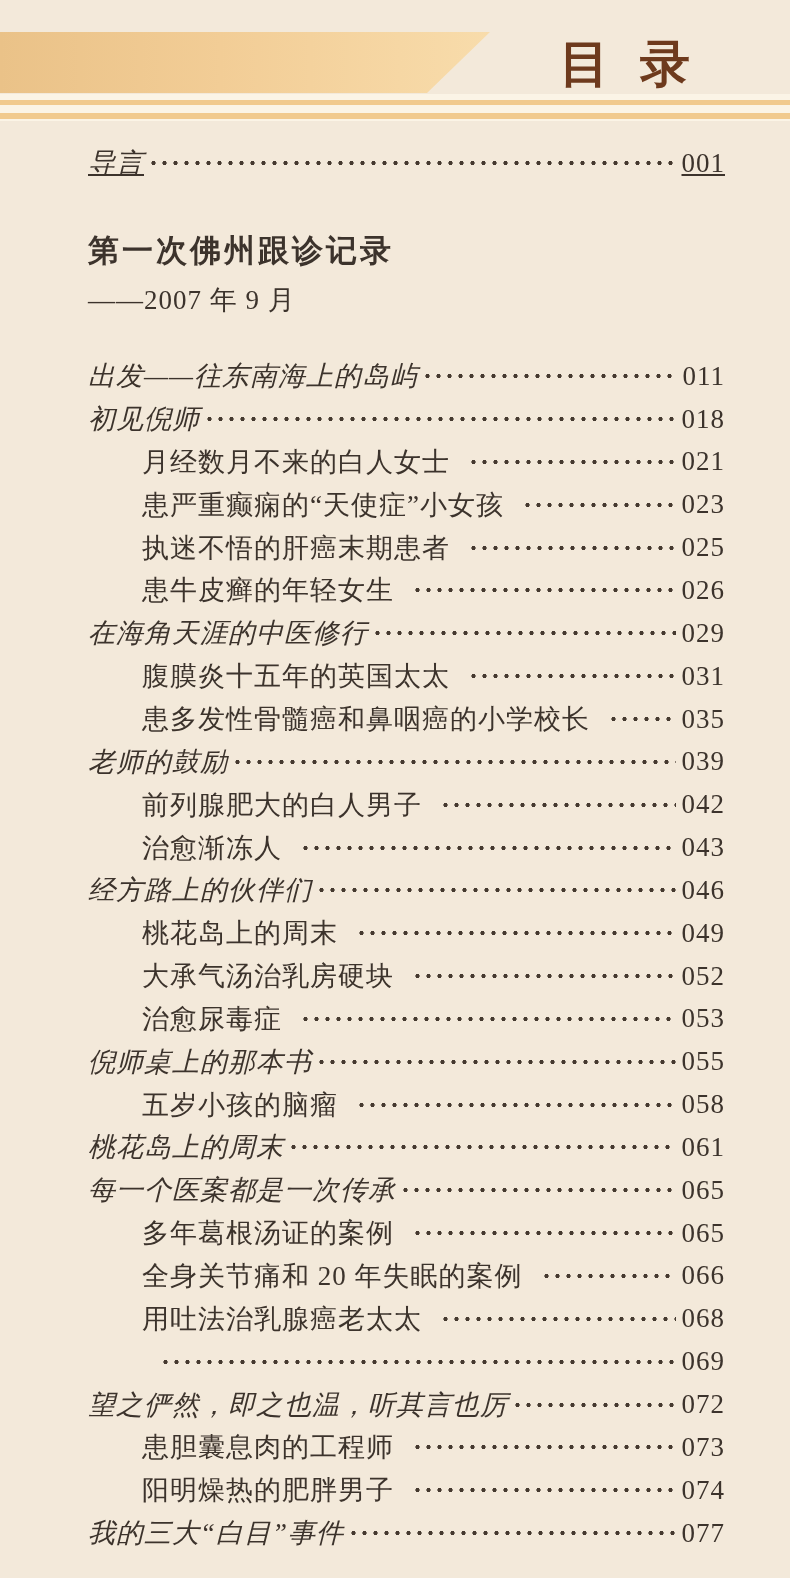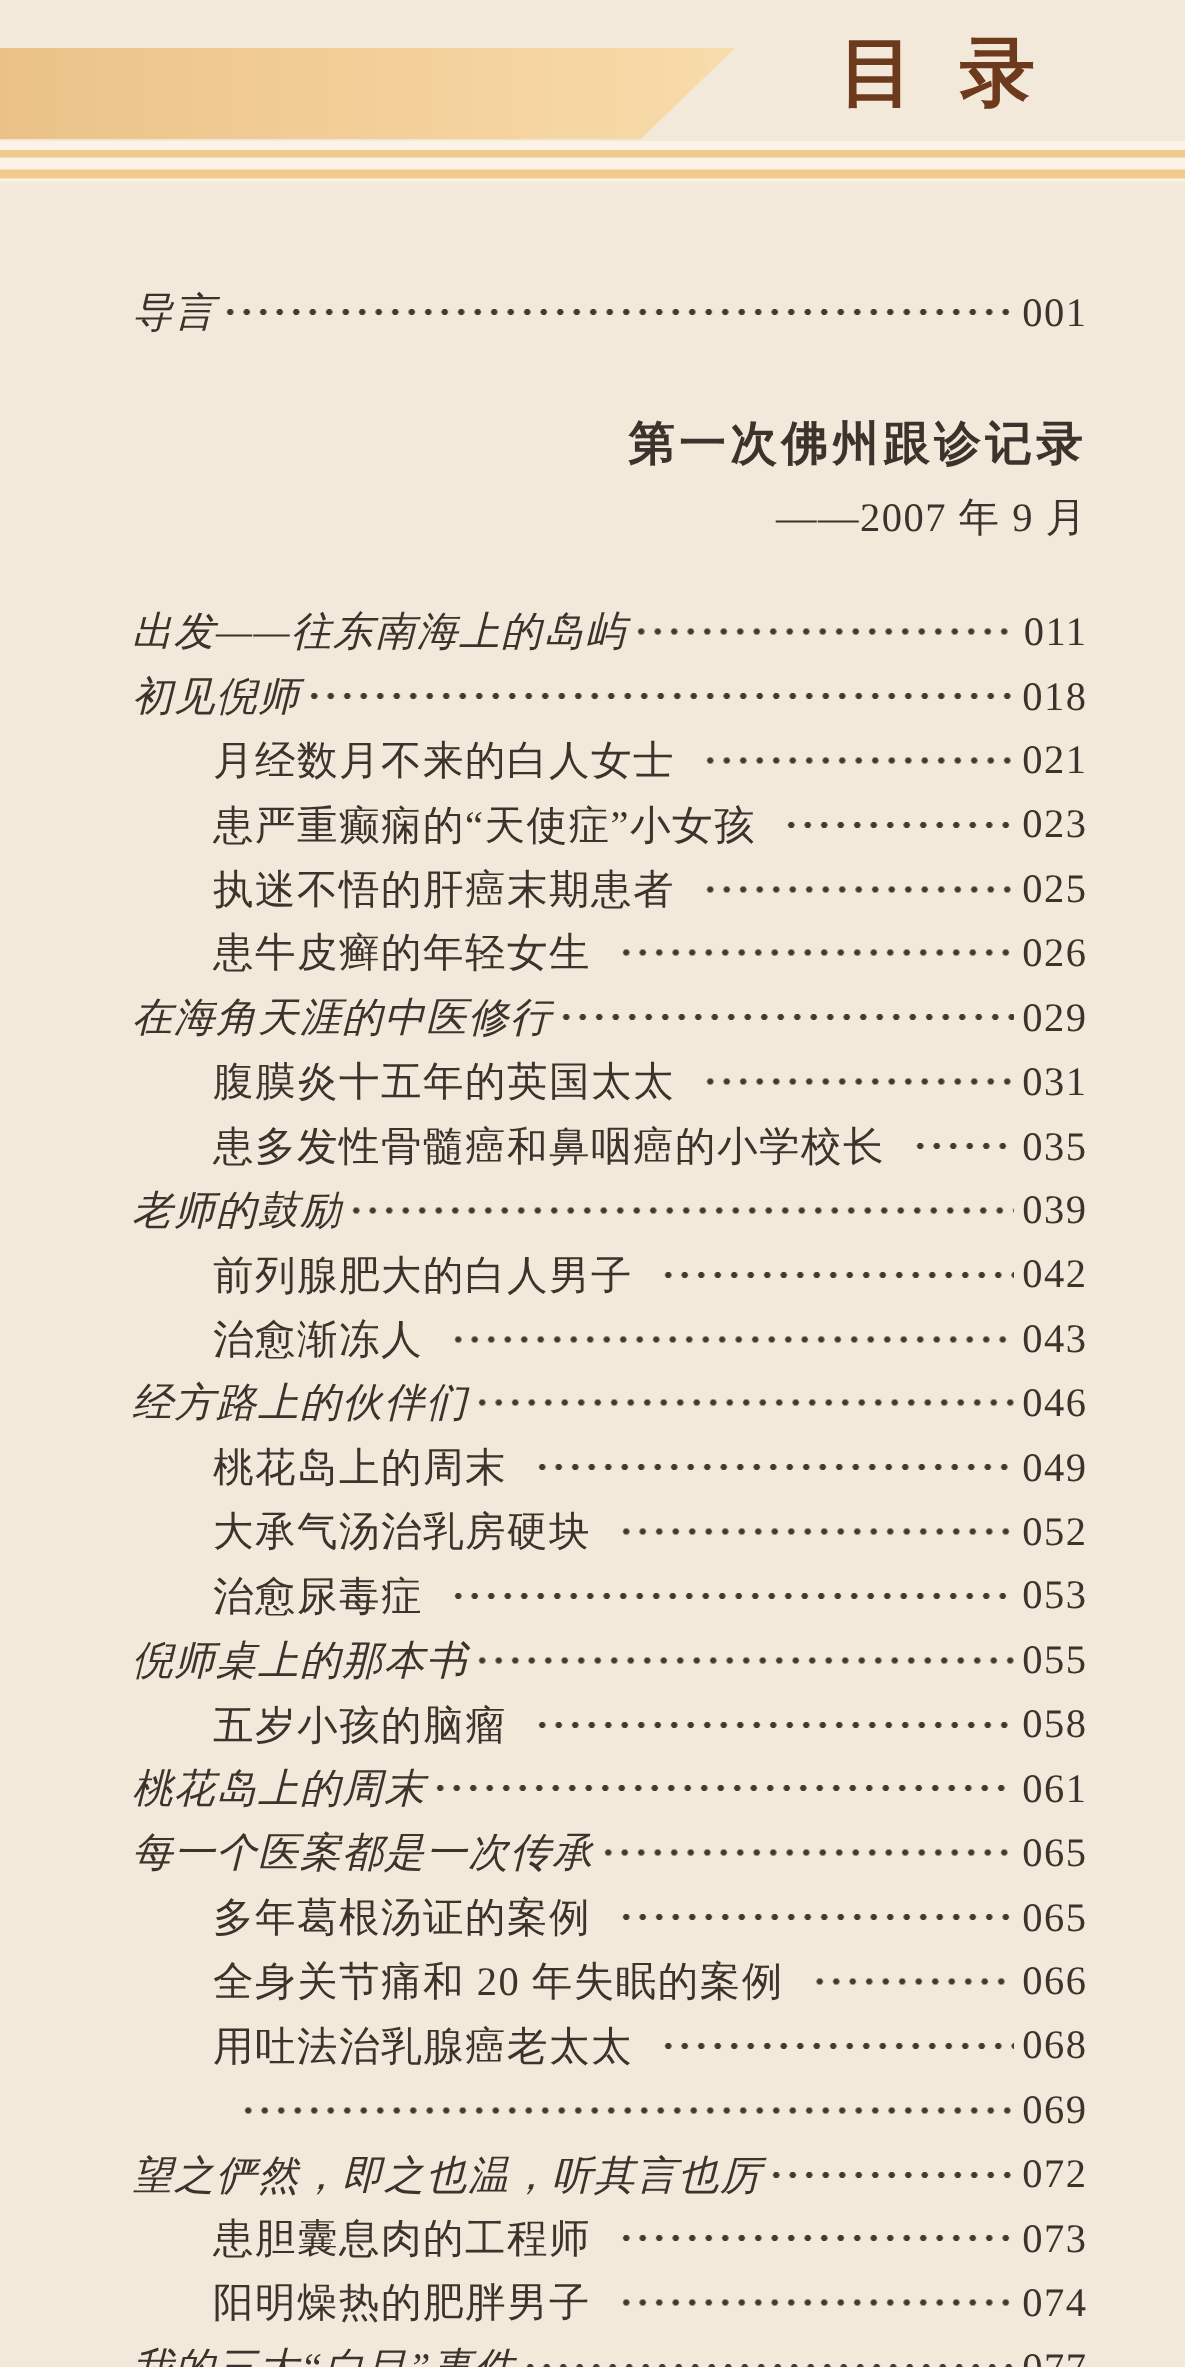--- a/index.html
+++ b/index.html
@@ -25,21 +25,21 @@
   .banner { position: relative; height: 120px; }
   .ribbon {
     position: absolute;
     top: 32px; left: 0;
     width: 490px; height: 61px;
     background: linear-gradient(90deg, var(--ribbon-left) 0%, #f2cd96 45%, var(--ribbon-right) 100%);
     clip-path: polygon(0 0, 100% 0, calc(100% - 63px) 100%, 0 100%);
   }
   .page-title {
     position: absolute;
-    top: 18px; right: 100px;
+    top: 34px; right: 100px;
     margin: 0;
     font-size: 50px;
     line-height: 60px;
     font-weight: bold;
     word-spacing: 18px;
     color: var(--title-brown);
   }
   .band { position: absolute; top: 94px; left: 0; right: 0; height: 27px; background: var(--band); }
   .rule-1 { position: absolute; top: 100px; left: 0; right: 0; height: 5px; background: var(--gold); }
   .rule-2 { position: absolute; top: 113px; left: 0; right: 0; height: 6px; background: var(--gold); }
@@ -61,23 +61,23 @@
     margin: 0 6px 0 4px;
     background-image: radial-gradient(circle, var(--dot) 1.9px, rgba(69,57,47,0) 2.3px);
     background-size: 11px 12px;
     background-repeat: repeat-x;
     background-position: 0 center;
   }
   .level-2 { padding-left: 54px; }
   .level-2 .leader { margin-left: 18px; }
   .pagenum { font-size: 27px; white-space: nowrap; }
 
-  .intro-row { margin-top: 67px; }
-
-  .section-head { margin-top: 46px; text-align: right; }
+  .intro-row { margin-top: 22px; text-decoration: underline; }
+
+  .section-head { margin-top: 46px; text-align: left; }
   .section-head h2 {
     margin: 0;
     font-size: 31px;
     line-height: 40px;
     font-weight: bold;
     letter-spacing: 3px;
   }
   .section-head p {
     margin: 14px 0 0;
     font-size: 27px;

